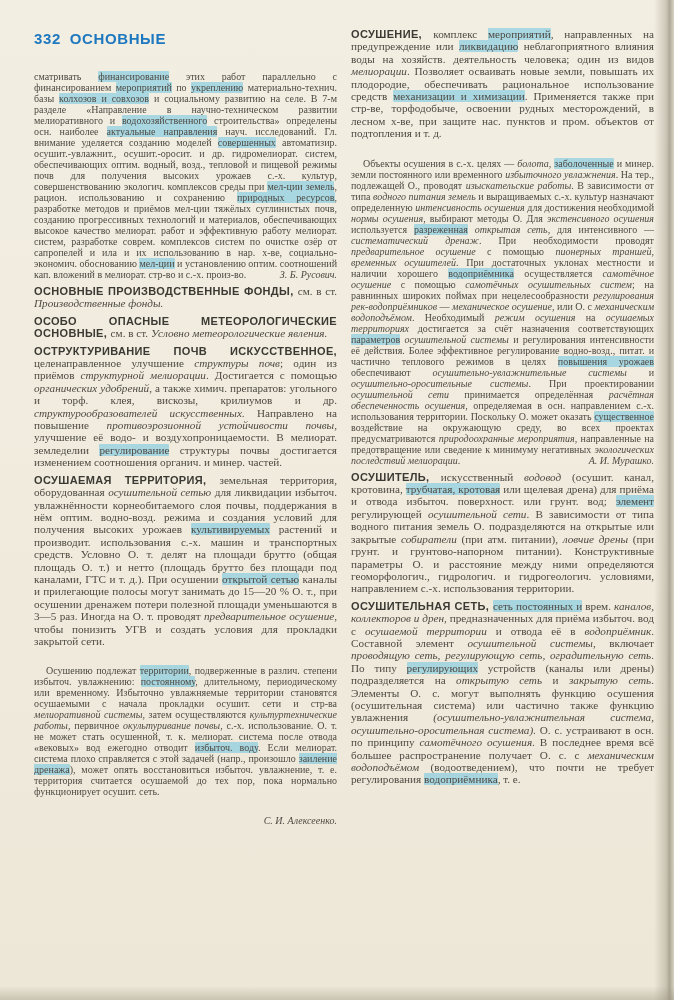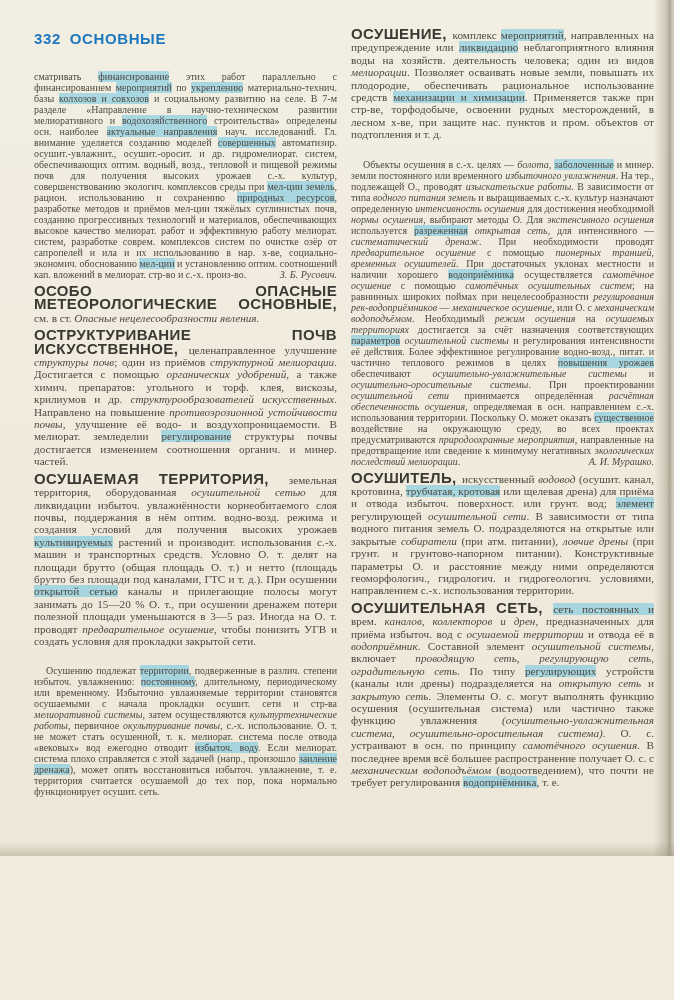--- a/index.html
+++ b/index.html
@@ -5,61 +5,63 @@
   :root{
     --paper:#f0ebdd; --ink:#4e4a43; --head-ink:#3b3933;
     --accent-blue:#1e78c0; --highlight:rgba(96,193,227,0.50);
   }
   html,body{margin:0;padding:0;}
   body{
     width:674px;height:1000px;overflow:hidden;
     background:var(--paper);
     font-family:"Liberation Serif",serif;color:var(--ink);
   }
-  .scan{position:relative;width:674px;height:856px;
+  .scan{position:relative;width:674px;height:1000px;
     background:linear-gradient(180deg,#f2eee2 0%,#f0ebdd 50%,#ece7d7 100%);}
   .edge-right{position:absolute;top:0;right:0;width:20px;height:100%;
     background:linear-gradient(to right,rgba(160,152,132,0) 0%,rgba(150,142,122,0.40) 60%,rgba(120,112,94,0.55) 78%,rgba(216,210,194,0.95) 100%);}
   .edge-bottom{position:absolute;bottom:0;left:0;width:100%;height:14px;
     background:linear-gradient(to bottom,rgba(170,162,142,0) 0%,rgba(150,142,122,0.40) 100%);}
   .page{position:absolute;left:34px;top:28px;width:620px;}
   .columns{display:flex;gap:14px;}
   .col{width:303px;}
   .running-head{font-family:"Liberation Sans",sans-serif;font-weight:700;
     color:var(--accent-blue);font-size:15px;letter-spacing:0.6px;margin:2px 0 24px 0;}
   .running-head .num{margin-right:9px;}
   .blk{margin:0;text-align:justify;}
   .blk + .blk{margin-top:18px;}
   .blk.art{margin-top:5px;}
   .normal{font-size:11.2px;line-height:12.4px;}
   .petit{font-size:10px;line-height:11px;}
   .ind{text-indent:12px;}
   .al-right{text-align:right;}
   .bold-head{font-family:"Liberation Sans",sans-serif;font-weight:700;
-    font-size:15px;letter-spacing:0.35px;color:var(--head-ink);}
+    font-size:11px;letter-spacing:0.35px;color:var(--head-ink);}
   .ital{font-style:italic;}
   .hl{background:var(--highlight);border-radius:1px;}
   .sig{float:right;font-style:italic;}
 </style>
 </head>
 <body>
 
 <div class="scan">
   <div class="page">
     <div class="columns">
       <div class="col">
         <div class="running-head">
           <span class="num">332</span><span>ОСНОВНЫЕ</span>
         </div>
         <div>
             <p class="blk petit"><span>сматривать </span><span class="hl">финансирование</span><span> этих работ параллельно с финансированием </span><span class="hl">мероприятий</span><span> по </span><span class="hl">укреплению</span><span> материально-технич. базы </span><span class="hl">колхозов и совхозов</span><span> и социальному развитию на селе. В 7-м разделе «Направление в научно-техническом развитии мелиоративного и </span><span class="hl">водохозяйственного</span><span> строительства» определены осн. наиболее </span><span class="hl">актуальные направления</span><span> науч. исследований. Гл. внимание уделяется созданию моделей </span><span class="hl">совершенных</span><span> автоматизир. осушит.-увлажнит., осушит.-оросит. и др. гидромелиорат. систем, обеспечивающих оптим. водный, возд., тепловой и пищевой режимы почв для получения высоких урожаев с.-х. культур, совершенствованию экологич. комплексов среды при </span><span class="hl">мел-ции земель</span><span>, рацион. использованию и сохранению </span><span class="hl">природных ресурсов</span><span>, разработке методов и приёмов мел-ции тяжёлых суглинистых почв, созданию прогрессивных технологий и материалов, обеспечивающих высокое качество мелиорат. работ и эффективную работу мелиорат. систем, разработке соврем. комплексов систем по очистке озёр от сапропелей и ила и их использованию в нар. х-ве, социально-экономич. обоснованию </span><span class="hl">мел-ции</span><span> и установлению оптим. соотношений кап. вложений в мелиорат. стр-во и с.-х. произ-во. </span><span class="ital sig">З. Б. Русович.</span></p>
-            <p class="blk normal art"><span class="bold-head">ОСОБО ОПАСНЫЕ МЕТЕОРОЛОГИЧЕСКИЕ ОСНОВНЫЕ, </span><span>см. в ст. </span><span class="ital">Опасные нецелесообразности явления.</span></p>
+            <p class="blk normal art"><span class="bold-head">ОСНОВНЫЕ ПРОИЗВОДСТВЕННЫЕ ФОНДЫ, </span><span>см. в ст. </span><span class="ital">Производственные фонды.</span></p>
+            <p class="blk normal art"><span class="bold-head">ОСОБО ОПАСНЫЕ МЕТЕОРОЛОГИЧЕСКИЕ ОСНОВНЫЕ, </span><span>см. в ст. </span><span class="ital">Условно метеорологические явления.</span></p>
             <p class="blk normal art"><span class="bold-head">ОСТРУКТУРИВАНИЕ ПОЧВ ИСКУССТВЕННОЕ, </span><span>целенаправленное улучшение </span><span class="ital">структуры почв</span><span>; один из приёмов </span><span class="ital">структурной мелиорации</span><span>. Достигается с помощью </span><span class="ital">органических удобрений</span><span>, а также химич. препаратов: угольного и торф. клея, вискозы, крилиумов и др. </span><span class="ital">структурообразователей искусственных</span><span>. Направлено на повышение </span><span class="ital">противоэрозионной устойчивости почвы</span><span>, улучшение её водо- и воздухопроницаемости. В мелиорат. земледелии </span><span class="hl">регулирование</span><span> структуры почвы достигается изменением соотношения органич. и минер. частей.</span></p>
             <p class="blk normal art"><span class="bold-head">ОСУШАЕМАЯ ТЕРРИТОРИЯ, </span><span>земельная территория, оборудованная </span><span class="ital">осушительной сетью</span><span> для ликвидации избыточ. увлажнённости корнеобитаемого слоя почвы, поддержания в нём оптим. водно-возд. режима и создания условий для получения высоких урожаев </span><span class="hl">культивируемых</span><span> растений и производит. использования с.-х. машин и транспортных средств. Условно О. т. делят на площади брутто (общая площадь О. т.) и нетто (площадь брутто без площади под каналами, ГТС и т. д.). При осушении </span><span class="hl">открытой сетью</span><span> каналы и прилегающие полосы могут занимать до 15—20 % О. т., при осушении дренажем потери полезной площади уменьшаются в 3—5 раз. Иногда на О. т. проводят </span><span class="ital">предварительное осушение</span><span>, чтобы понизить УГВ и создать условия для прокладки закрытой сети.</span></p>
             <p class="blk petit ind"><span>Осушению подлежат </span><span class="hl">территории</span><span>, подверженные в различ. степени избыточ. увлажнению: </span><span class="hl">постоянному</span><span>, длительному, периодическому или временному. Избыточно увлажняемые территории становятся осушаемыми с начала прокладки осушит. сети и стр-ва </span><span class="ital">мелиоративной системы</span><span>, затем осуществляются </span><span class="ital">культуртехнические работы</span><span>, первичное </span><span class="ital">окультуривание почвы</span><span>, с.-х. использование. О. т. не может стать осушенной, т. к. мелиорат. система после отвода «вековых» вод ежегодно отводит </span><span class="hl">избыточ. воду</span><span>. Если мелиорат. система плохо справляется с этой задачей (напр., произошло </span><span class="hl">заиление дренажа</span><span>), может опять восстановиться избыточ. увлажнение, т. е. территория считается осушаемой до тех пор, пока нормально функционирует осушит. сеть.</span></p>
+            <p class="blk petit al-right"><span class="ital">С. И. Алексеенко.</span></p>
           </div>
       </div>
       <div class="col">
         <div>
             <p class="blk normal"><span class="bold-head">ОСУШЕНИЕ, </span><span>комплекс </span><span class="hl">мероприятий</span><span>, направленных на предупреждение или </span><span class="hl">ликвидацию</span><span> неблагоприятного влияния воды на хозяйств. деятельность человека; один из видов </span><span class="ital">мелиорации</span><span>. Позволяет осваивать новые земли, повышать их плодородие, обеспечивать рациональное использование средств </span><span class="hl">механизации и химизации</span><span>. Применяется также при стр-ве, торфодобыче, освоении рудных месторождений, в лесном х-ве, при защите нас. пунктов и пром. объектов от подтопления и т. д.</span></p>
             <p class="blk petit ind"><span>Объекты осушения в с.-х. целях — </span><span class="ital">болота</span><span>, </span><span class="hl">заболоченные</span><span> и минер. земли постоянного или временного </span><span class="ital">избыточного увлажнения</span><span>. На тер., подлежащей О., проводят </span><span class="ital">изыскательские работы</span><span>. В зависимости от типа </span><span class="ital">водного питания земель</span><span> и выращиваемых с.-х. культур назначают определенную </span><span class="ital">интенсивность осушения</span><span> для достижения необходимой </span><span class="ital">нормы осушения</span><span>, выбирают методы О. Для </span><span class="ital">экстенсивного осушения</span><span> используется </span><span class="hl">разреженная</span><span> </span><span class="ital">открытая сеть</span><span>, для интенсивного — </span><span class="ital">систематический дренаж</span><span>. При необходимости проводят </span><span class="ital">предварительное осушение</span><span> с помощью </span><span class="ital">пионерных траншей, временных осушителей</span><span>. При достаточных уклонах местности и наличии хорошего </span><span class="hl">водоприёмника</span><span> осуществляется </span><span class="ital">самотёчное осушение</span><span> с помощью </span><span class="ital">самотёчных осушительных систем</span><span>; на равнинных широких поймах при нецелесообразности </span><span class="ital">регулирования рек-водоприёмников</span><span> — </span><span class="ital">механическое осушение</span><span>, или О. с </span><span class="ital">механическим водоподъёмом</span><span>. Необходимый </span><span class="ital">режим осушения</span><span> на </span><span class="ital">осушаемых территориях</span><span> достигается за счёт назначения соответствующих </span><span class="hl">параметров</span><span> </span><span class="ital">осушительной системы</span><span> и регулирования интенсивности её действия. Более эффективное регулирование водно-возд., питат. и частично теплового режимов в целях </span><span class="hl">повышения урожаев</span><span> обеспечивают </span><span class="ital">осушительно-увлажнительные системы</span><span> и </span><span class="ital">осушительно-оросительные системы</span><span>. При проектировании </span><span class="ital">осушительной сети</span><span> принимается определённая </span><span class="ital">расчётная обеспеченность осушения</span><span>, определяемая в осн. направлением с.-х. использования территории. Поскольку О. может оказать </span><span class="hl">существенное</span><span> воздействие на окружающую среду, во всех проектах предусматриваются </span><span class="ital">природоохранные мероприятия</span><span>, направленные на предотвращение или сведение к минимуму негативных </span><span class="ital">экологических последствий мелиорации</span><span>. </span><span class="ital sig">А. И. Мурашко.</span></p>
             <p class="blk normal art"><span class="bold-head">ОСУШИТЕЛЬ, </span><span>искусственный </span><span class="ital">водовод</span><span> (осушит. канал, кротовина, </span><span class="hl">трубчатая, кротовая</span><span> или щелевая дрена) для приёма и отвода избыточ. поверхност. или грунт. вод; </span><span class="hl">элемент</span><span> регулирующей </span><span class="ital">осушительной сети</span><span>. В зависимости от типа водного питания земель О. подразделяются на открытые или закрытые </span><span class="ital">собиратели</span><span> (при атм. питании), </span><span class="ital">ловчие дрены</span><span> (при грунт. и грунтово-напорном питании). Конструктивные параметры О. и расстояние между ними определяются геоморфологич., гидрологич. и гидрогеологич. условиями, направлением с.-х. использования территории.</span></p>
             <p class="blk normal art"><span class="bold-head">ОСУШИТЕЛЬНАЯ СЕТЬ, </span><span class="hl">сеть постоянных и</span><span> врем. </span><span class="ital">каналов, коллекторов и дрен</span><span>, предназначенных для приёма избыточ. вод с </span><span class="ital">осушаемой территории</span><span> и отвода её в </span><span class="ital">водоприёмник</span><span>. Составной элемент </span><span class="ital">осушительной системы</span><span>, включает </span><span class="ital">проводящую сеть, регулирующую сеть, оградительную сеть</span><span>. По типу </span><span class="hl">регулирующих</span><span> устройств (каналы или дрены) подразделяется на </span><span class="ital">открытую сеть</span><span> и </span><span class="ital">закрытую сеть</span><span>. Элементы О. с. могут выполнять функцию осушения (осушительная система) или частично также функцию увлажнения </span><span class="ital">(осушительно-увлажнительная система, осушительно-оросительная система)</span><span>. О. с. устраивают в осн. по принципу </span><span class="ital">самотёчного осушения</span><span>. В последнее время всё большее распространение получает О. с. с </span><span class="ital">механическим водоподъёмом</span><span> (водоотведением), что почти не требует регулирования </span><span class="hl">водоприёмника</span><span>, т. е.</span></p>
           </div>
       </div>

